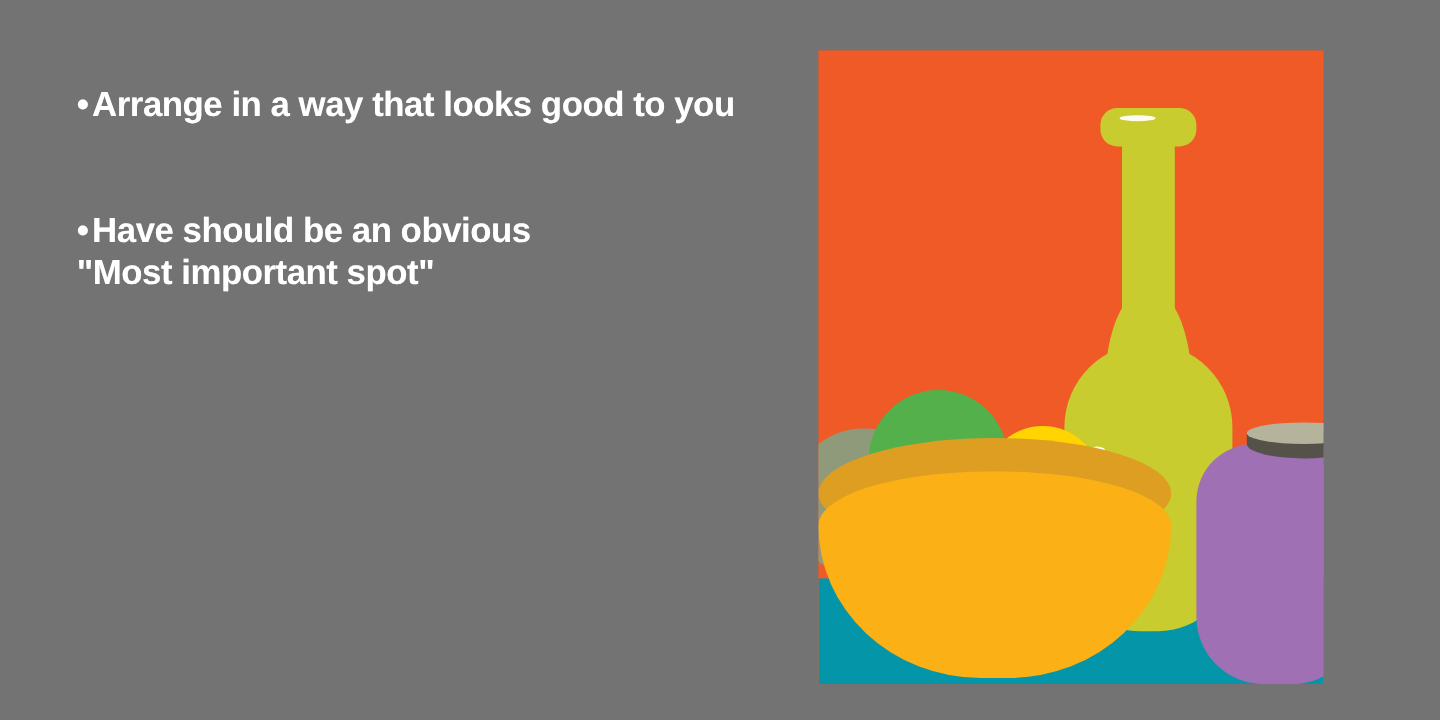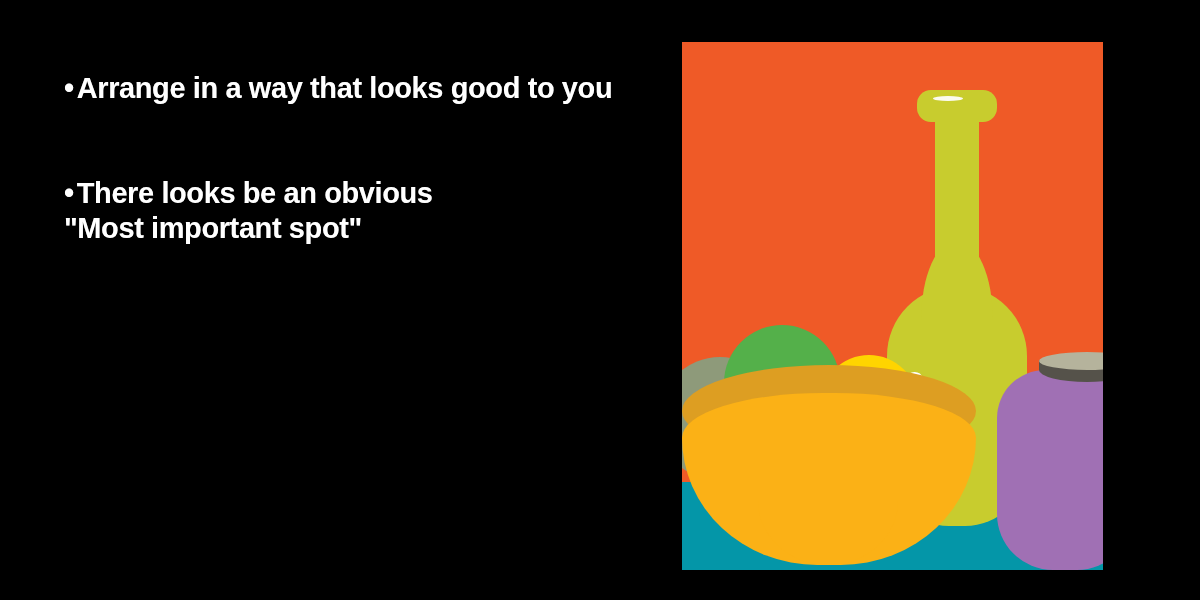--- a/index.html
+++ b/index.html
@@ -10,21 +10,21 @@
   body {
     width: 1200px;
     height: 600px;
     overflow: hidden;
     font-family: "Liberation Sans", sans-serif;
   }
   #slide {
     position: relative;
     width: 1200px;
     height: 600px;
-    background: #000000;
+    background: #737373;
   }
 
   
   #bullet-list {
     position: absolute;
     left: 64px;
     top: 36px;
     width: 600px;
   }
   .bullet-item {
@@ -251,21 +251,21 @@
 <div id="slide">
 
   <div id="bullet-list">
 
     <p class="bullet-item">
       <span class="dot">•</span><span>Arrange in a way that looks good to you</span>
     </p>
 
 
     <p class="bullet-item">
-      <span class="dot">•</span><span>There looks be an obvious</span>
+      <span class="dot">•</span><span>Have should be an obvious</span>
       <span class="line2">"Most important spot"</span>
     </p>
 
   </div>
 
   <div id="still-life">
 
     <div class="table-top"></div>
 
     <div class="bottle">

